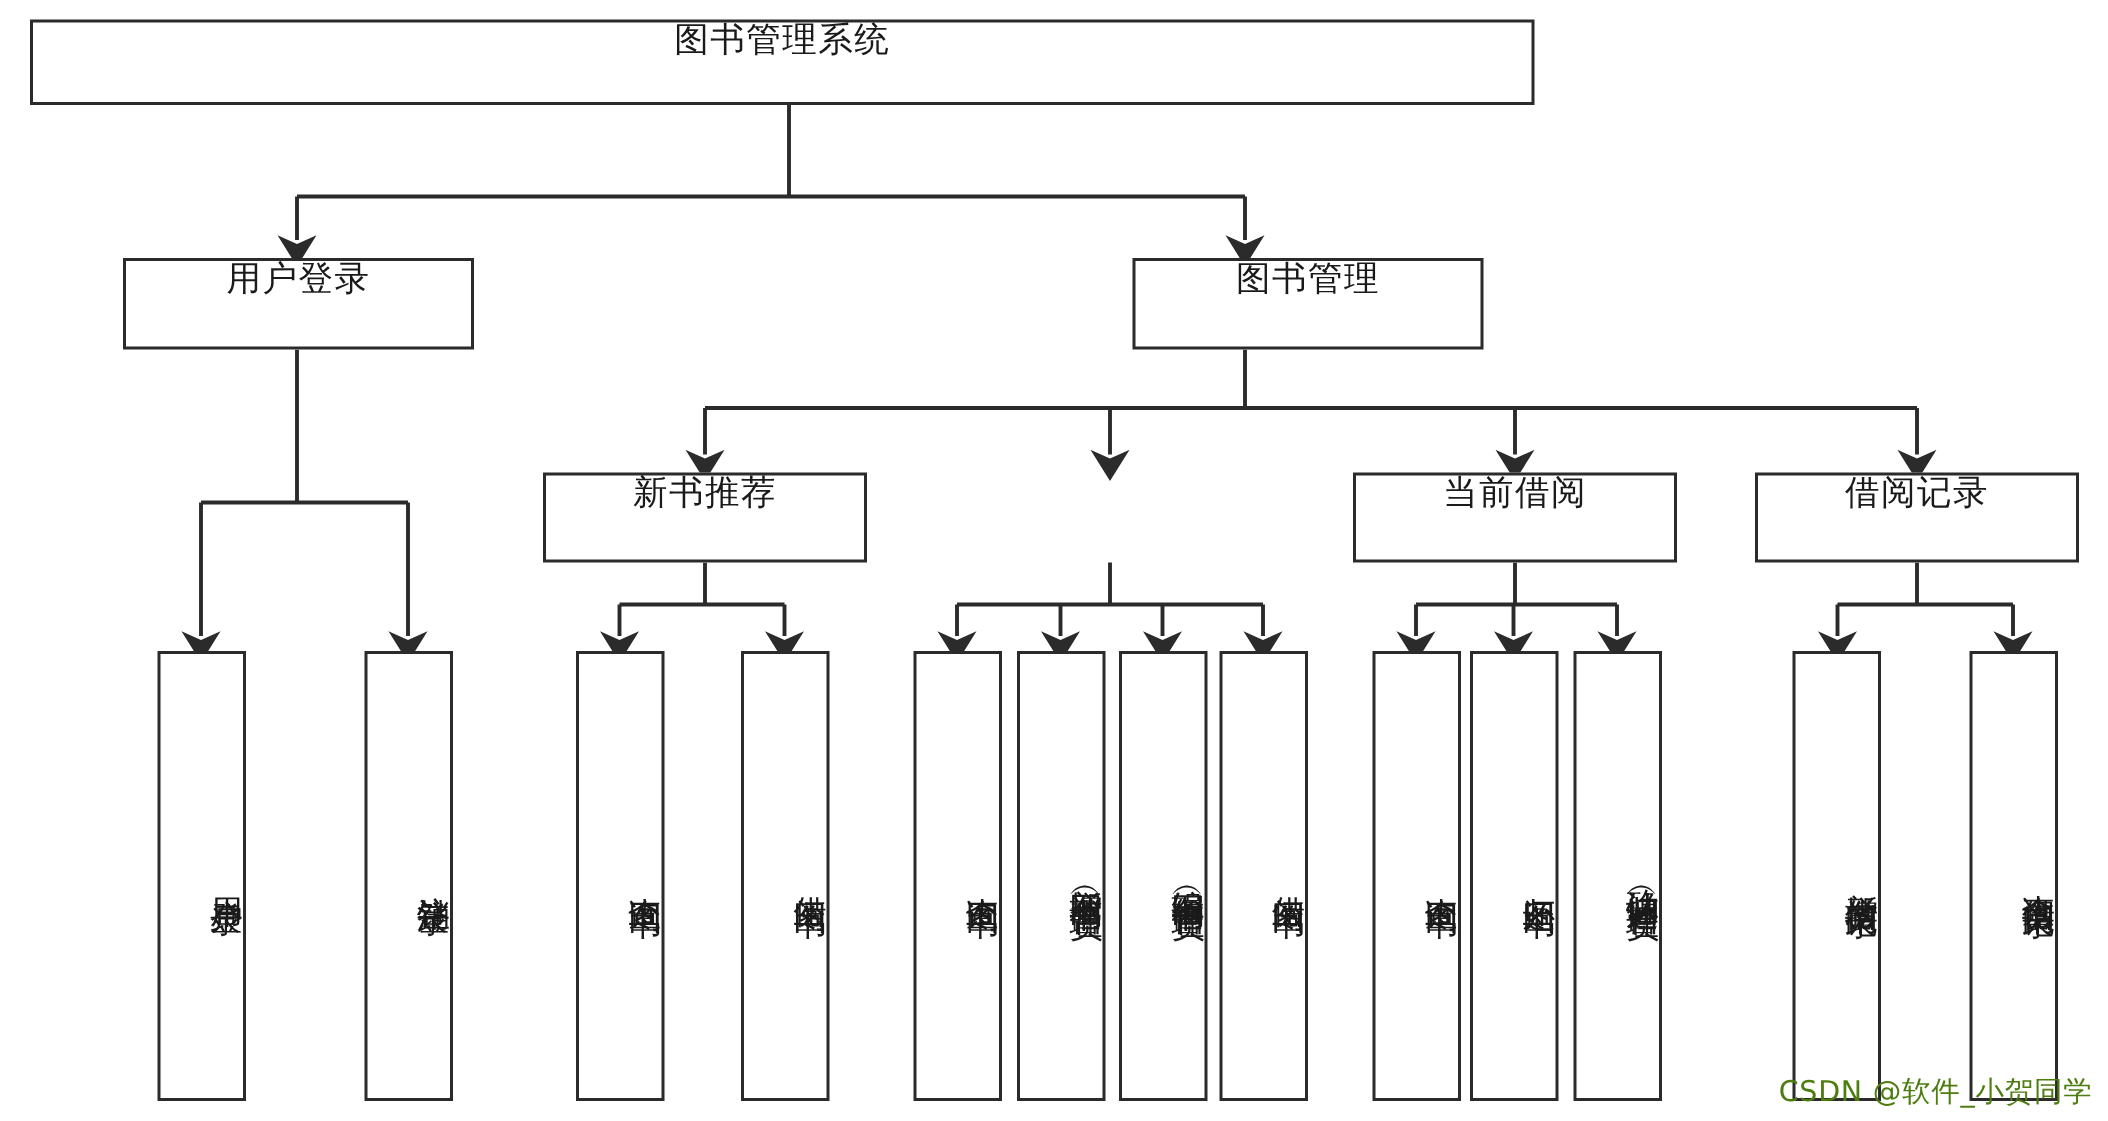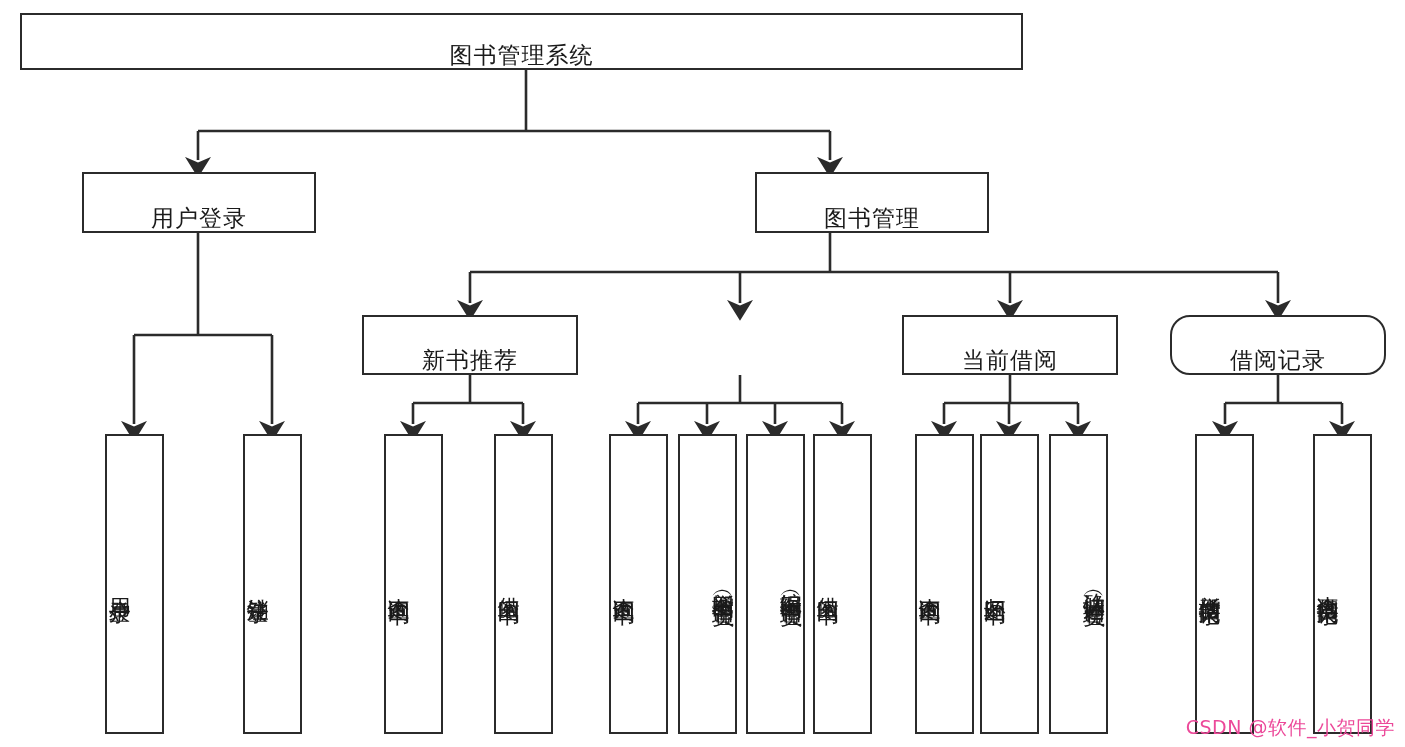--- a/index.html
+++ b/index.html
@@ -23,21 +23,21 @@
     top: 0;
     width: 1405px;
     height: 747px;
   }
   .node {
     position: absolute;
     box-sizing: border-box;
     background: #ffffff;
     border: 2px solid #2b2b2b;
     display: flex;
-    align-items: flex-end;
+    align-items: flex-start;
     justify-content: center;
     color: #1a1a1a;
   }
   .node.horiz {
     font-size: 23px;
     letter-spacing: 1px;
     line-height: 1.1;
   }
   .node.vert {
     writing-mode: vertical-rl;
@@ -57,21 +57,21 @@
   }
   .vert .node-label {
     writing-mode: vertical-rl;
     text-orientation: upright;
   }
   #watermark {
     position: absolute;
     right: 10px;
     bottom: 6px;
     font-size: 19px;
-    color: #ec4899;
+    color: #4d7c0f;
     letter-spacing: 0.5px;
     white-space: nowrap;
     pointer-events: none;
   }
 </style>
 </head>
 <body>
 
 <div id="canvas">
 
@@ -135,21 +135,21 @@
   <div class="node horiz" style="left:713px; top:172px; width:234px; height:61px;margin-left:42px;">
     <span class="node-label">图书管理</span>
   </div>
 
   <div class="node horiz" style="left:362px; top:315px; width:216px; height:60px;">
     <span class="node-label">新书推荐</span>
   </div>
   <div class="node horiz" style="left:902px; top:315px; width:216px; height:60px;">
     <span class="node-label">当前借阅</span>
   </div>
-  <div class="node horiz" style="left:1170px; top:315px; width:216px; height:60px;border-radius:20px;">
+  <div class="node horiz" style="left:1170px; top:315px; width:216px; height:60px;">
     <span class="node-label">借阅记录</span>
   </div>
 
   <div class="node vert" style="left:105px; top:434px; width:59px; height:300px;">
     <span class="node-label">用户登录</span>
   </div>
   <div class="node vert" style="left:243px; top:434px; width:59px; height:300px;">
     <span class="node-label">注销登录</span>
   </div>
 

